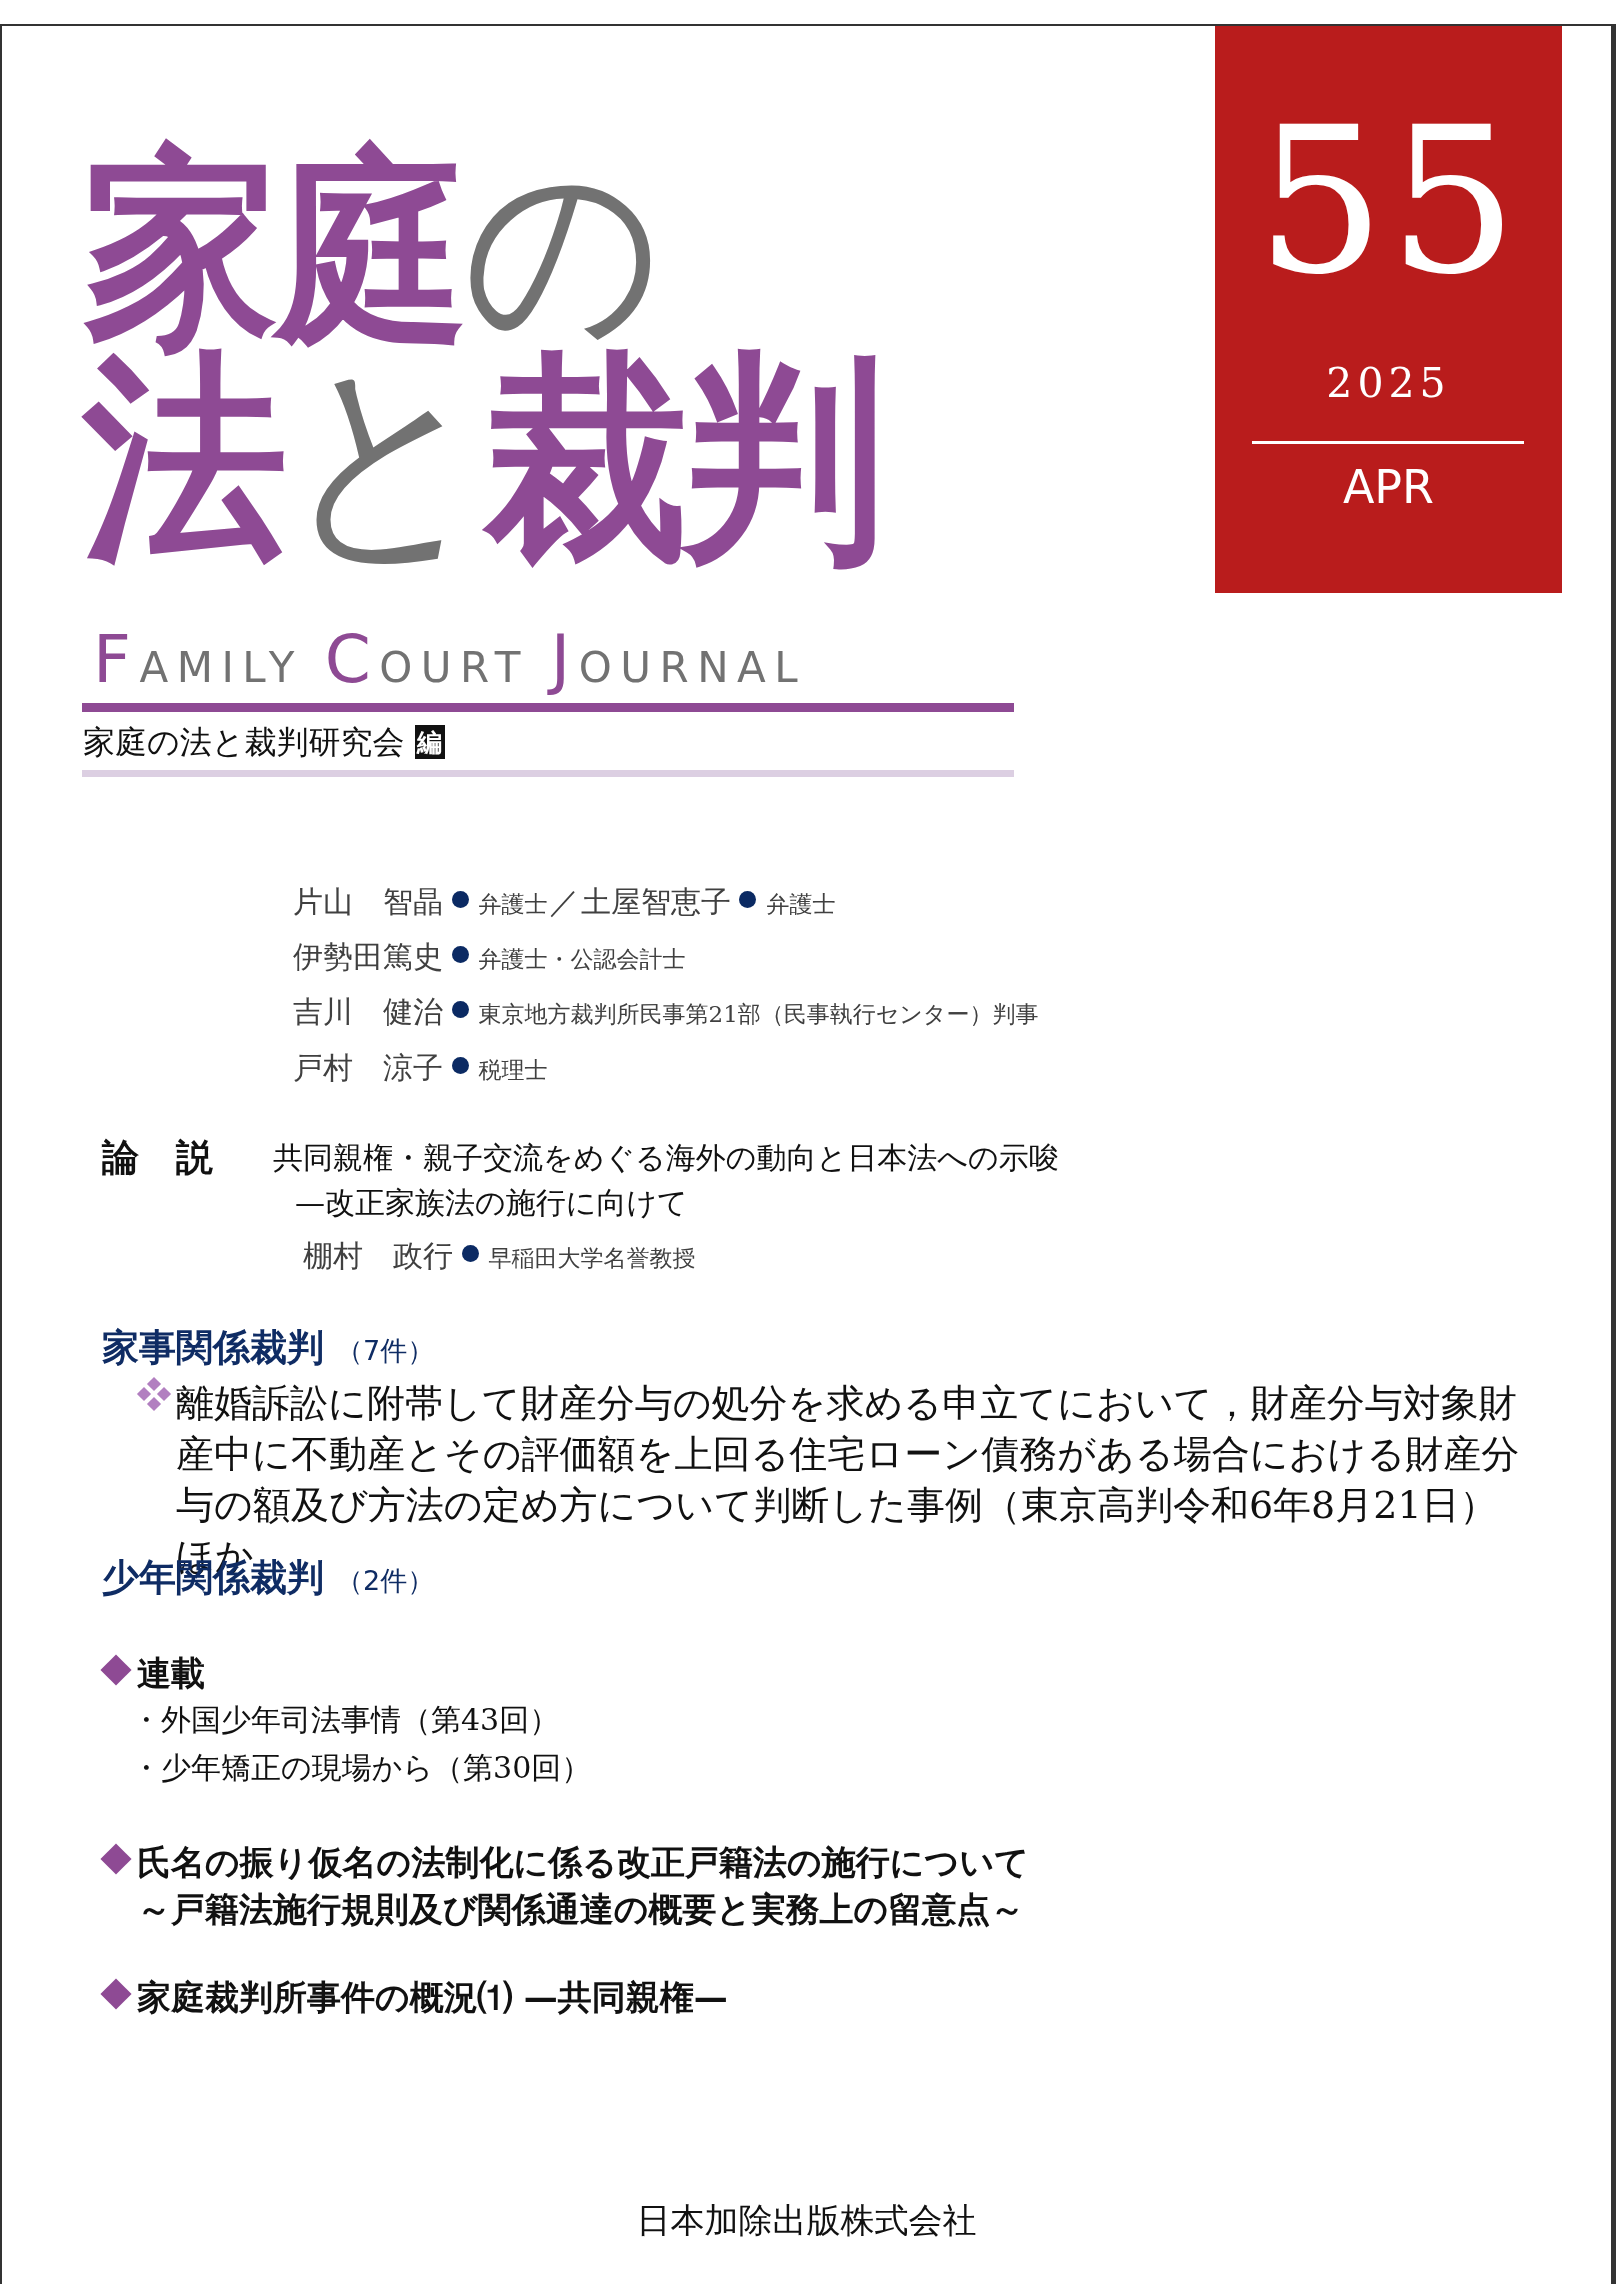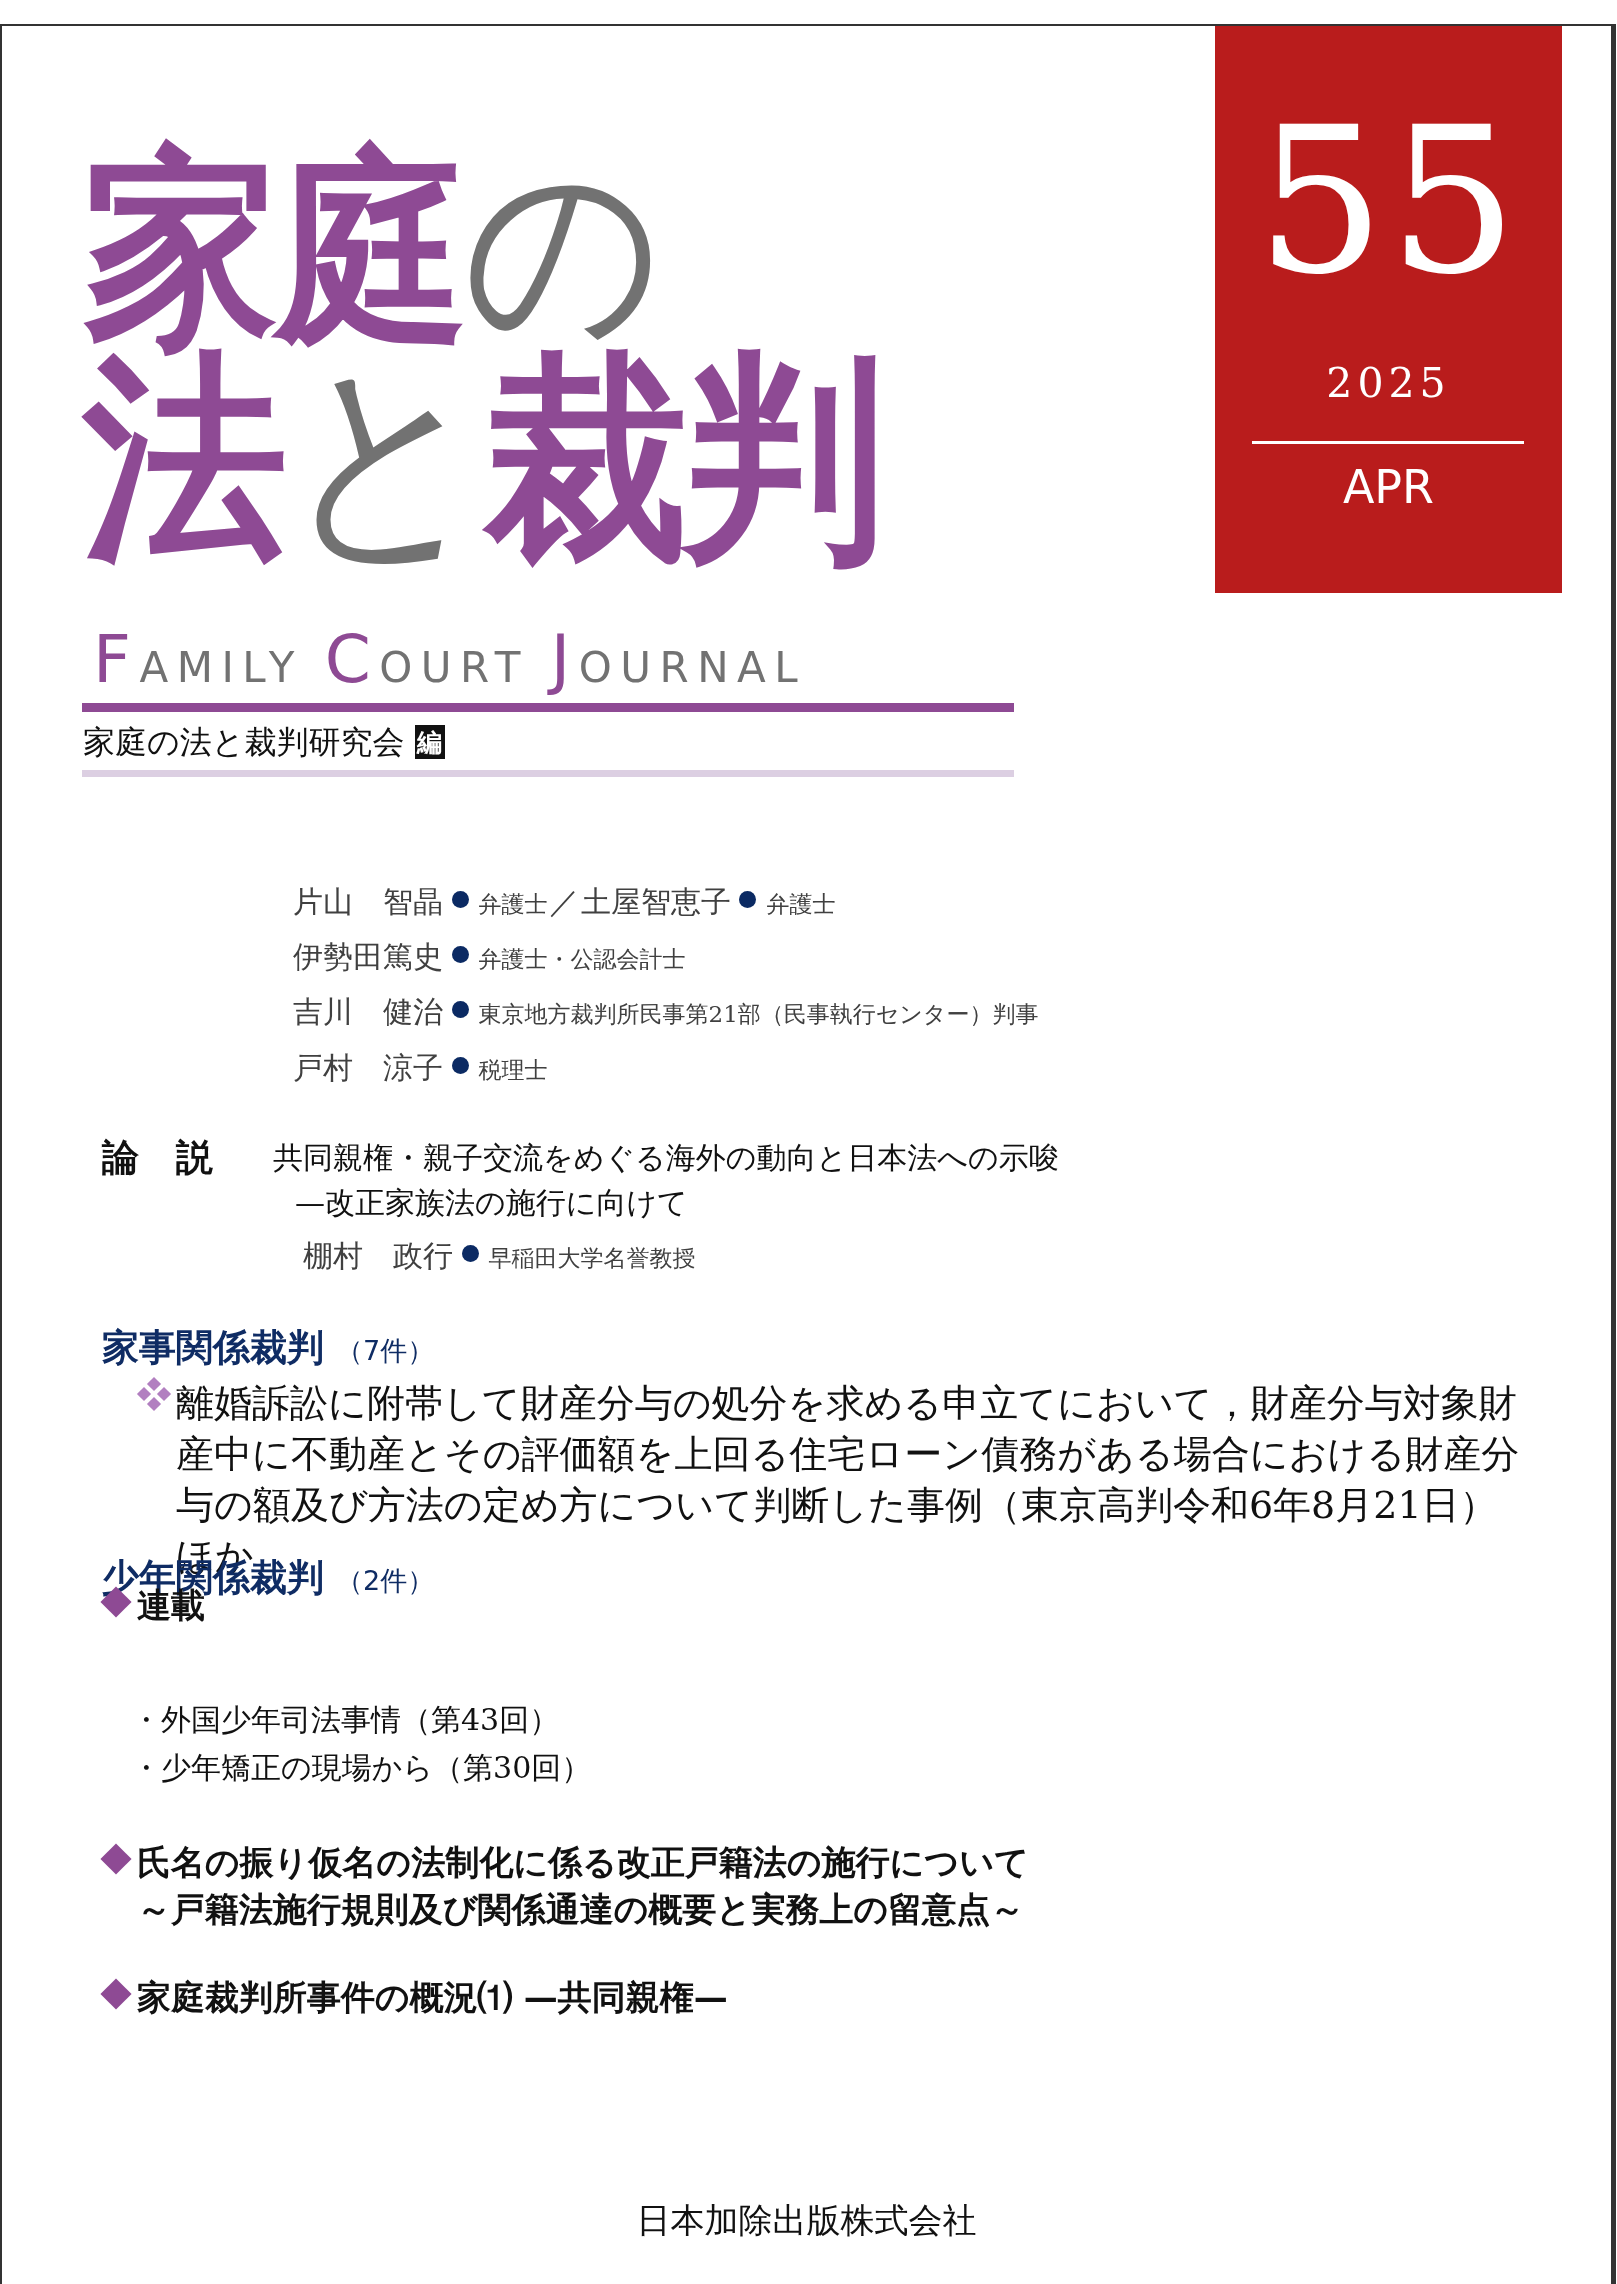--- a/index.html
+++ b/index.html
@@ -80,21 +80,21 @@
 
   .case-text {
     position: absolute; left: 174px; top: 1352px; width: 1353px; font-family: "DejaVu Serif", serif;
     font-size: 38px; line-height: 51px; font-weight: normal; color: #111;
   }
   .case-mark { position: absolute; left: 135px; top: 1353px; width: 34px; height: 34px; }
   .case-mark i { position: absolute; width: 10px; height: 10px; background: #b27fc0; transform: rotate(45deg); }
 
   .diamond-head { position: absolute; left: 98px; white-space: nowrap; line-height: 1; font-weight: bold; font-size: 34px; }
   .diamond-head .dm { display: inline-block; width: 22px; height: 22px; background: #8e4a94; transform: rotate(45deg); margin: 0 10px 0 5px; vertical-align: 4.2px; }
-  .rensai { top: 1562px; }
+  .rensai { top: 1630px; }
   .serial-item { position: absolute; left: 129px; font-family: "DejaVu Serif", serif; font-size: 30px; white-space: nowrap; line-height: 1; }
   .s1 { top: 1679px; }
   .s2 { top: 1727px; }
   .furigana { top: 1819px; }
   .furigana-sub { position: absolute; left: 135px; top: 1866px; font-weight: bold; font-size: 34px; white-space: nowrap; line-height: 1; }
   .gaikyo { top: 1954px; }
 
   .publisher { position: absolute; left: 0; width: 100%; top: 2177px; text-align: center; font-size: 34px; white-space: nowrap; line-height: 1; color: #111; }
 </style>
 </head>

